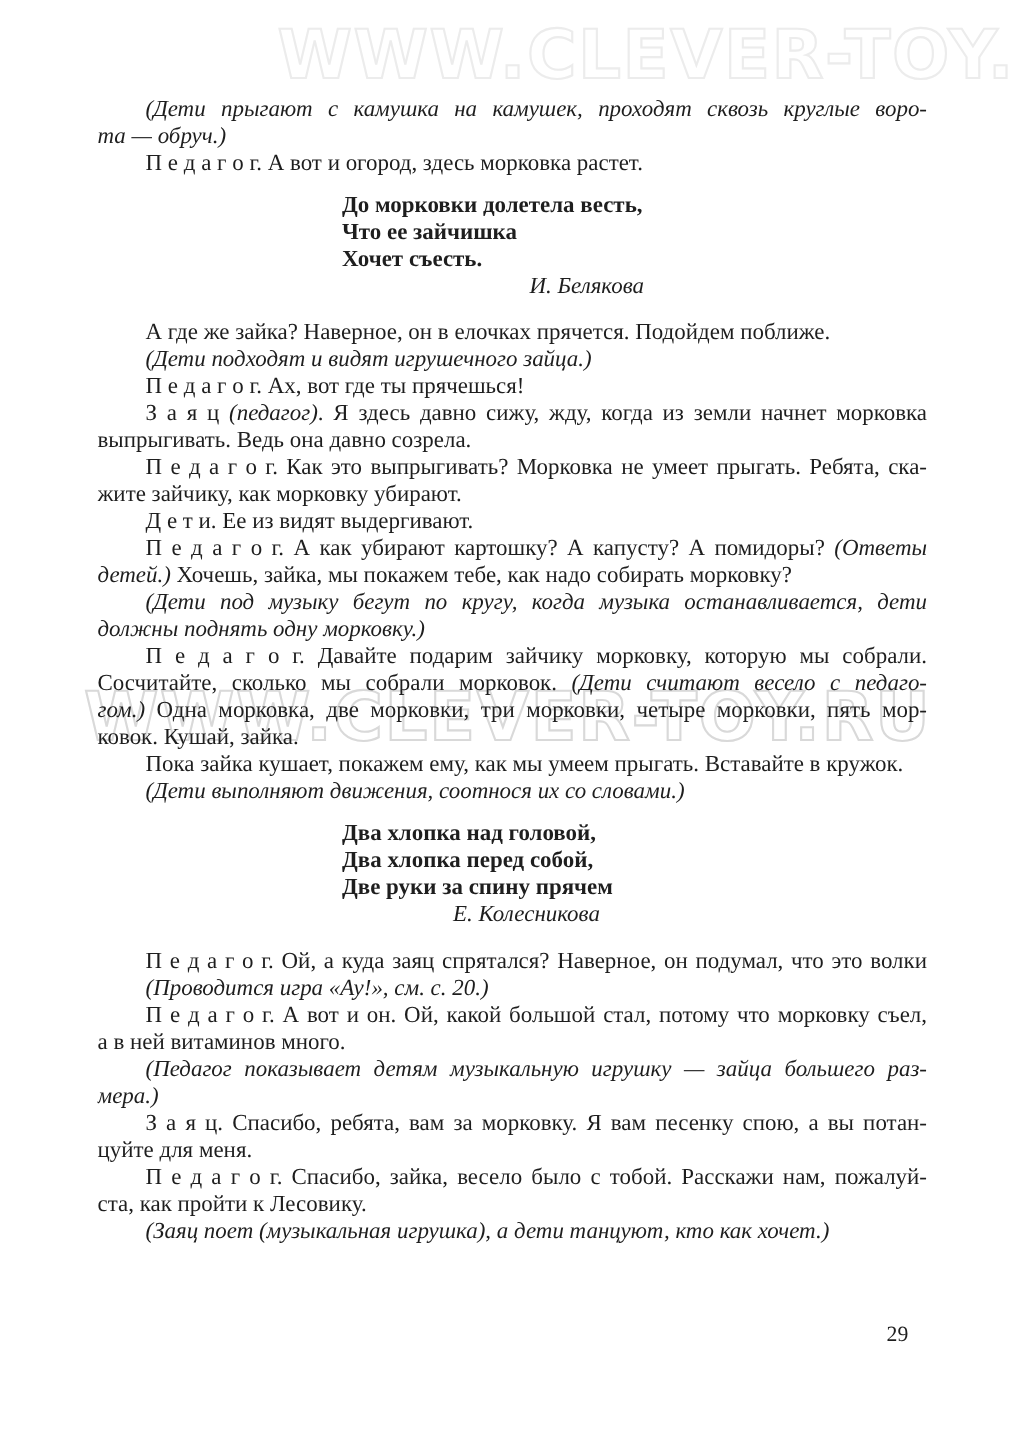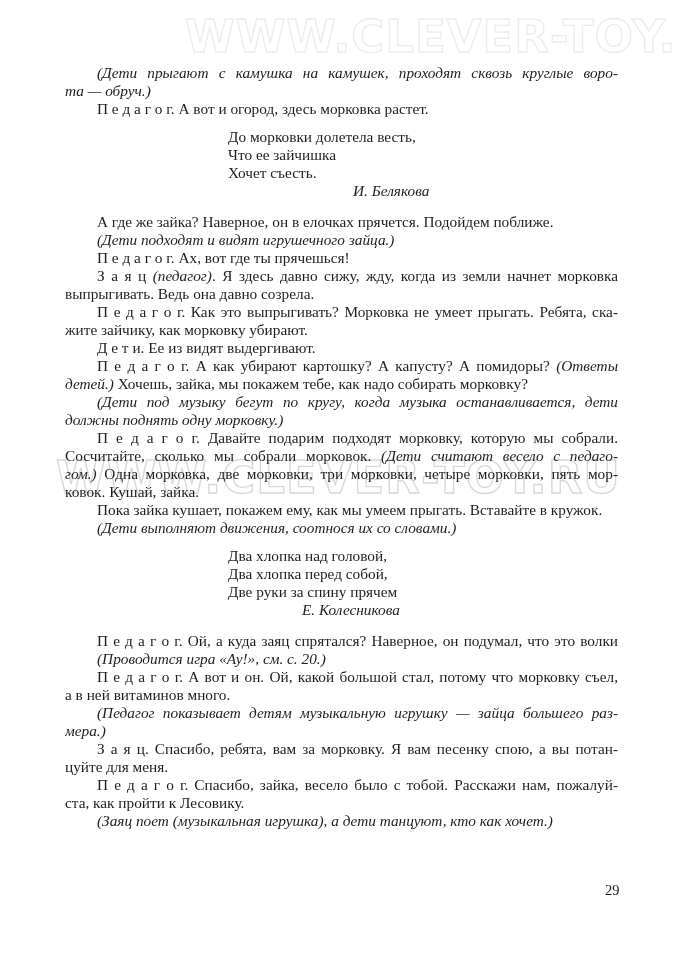--- a/index.html
+++ b/index.html
@@ -11,26 +11,26 @@
   .text-column {
     position:absolute; left:65px; top:64px; width:553px;
     font-size:15.3px; line-height:18px; z-index:2;
   }
   .para { margin:0; }
   .line { height:18px; overflow:hidden; }
   .line.just { text-align:justify; text-align-last:justify; }
   .line.first { text-indent:32px; }
   .it { font-style:italic; }
   .verse { margin:10px 0 13px; }
-  .vline { height:18px; margin-left:163px; }
+  .vline { height:18px; margin-left:163px;font-weight:bold; }
   .vauthor { height:18px; font-style:italic; }
   .block-2 .vauthor { margin-left:288px; }
   .block-14 .vauthor { margin-left:237px; }
   .page-number {
-    position:absolute; left:605px; top:882px; font-size:14.5px; z-index:2;
+    position:absolute; left:591px; top:882px; font-size:14.5px; z-index:2;
   }
   .wm {
     position:absolute; font-family:"DejaVu Sans","Liberation Sans",sans-serif;
     font-weight:700; font-size:45px; letter-spacing:1px; white-space:nowrap;
     color:transparent; -webkit-text-stroke:1.4px #d9d9d9; z-index:1;
     user-select:none; pointer-events:none;
   }
   .wm-top { left:185px; top:10px; -webkit-text-stroke-color:#ececec; }
   .wm-mid { left:56px; top:451px; }
 </style>
@@ -76,21 +76,21 @@
       </div>
       <div class="para block-9">
         <div class="line first just"><span>П е д а г о г. А как убирают картошку? А капусту? А помидоры? </span><span class="it">(Ответы</span></div>
         <div class="line"><span class="it">детей.)</span><span> Хочешь, зайка, мы покажем тебе, как надо собирать морковку?</span></div>
       </div>
       <div class="para block-10">
         <div class="line first just"><span class="it">(Дети под музыку бегут по кругу, когда музыка останавливается, дети</span></div>
         <div class="line"><span class="it">должны поднять одну морковку.)</span></div>
       </div>
       <div class="para block-11">
-        <div class="line first just"><span>П е д а г о г. Давайте подарим подходят морковку, которую мы собрали.</span></div>
+        <div class="line first just"><span>П е д а г о г. Давайте подарим зайчику морковку, которую мы собрали.</span></div>
         <div class="line just"><span>Сосчитайте, сколько мы собрали морковок. </span><span class="it">(Дети считают весело с педаго-</span></div>
         <div class="line just"><span class="it">гом.)</span><span> Одна морковка, две морковки, три морковки, четыре морковки, пять мор-</span></div>
         <div class="line"><span>ковок. Кушай, зайка.</span></div>
       </div>
       <div class="para block-12">
         <div class="line first"><span>Пока зайка кушает, покажем ему, как мы умеем прыгать. Вставайте в кружок.</span></div>
       </div>
       <div class="para block-13">
         <div class="line first"><span class="it">(Дети выполняют движения, соотнося их со словами.)</span></div>
       </div>

